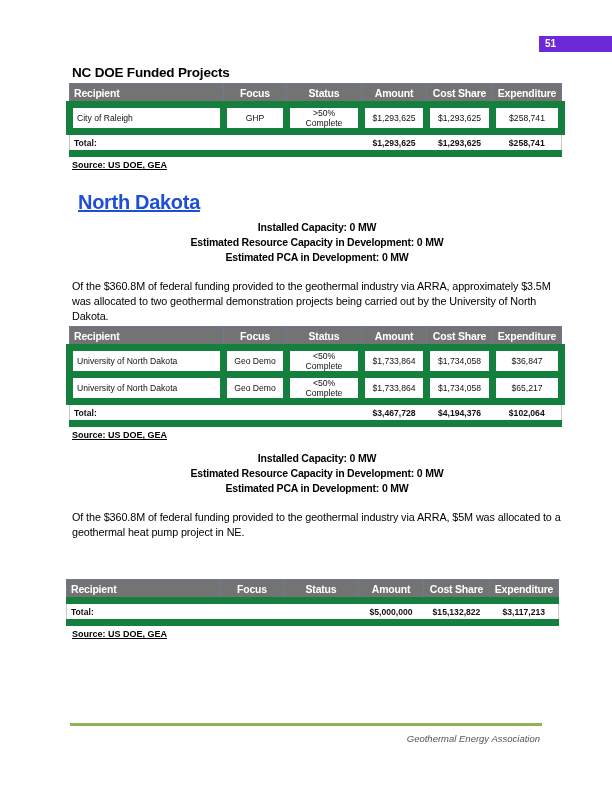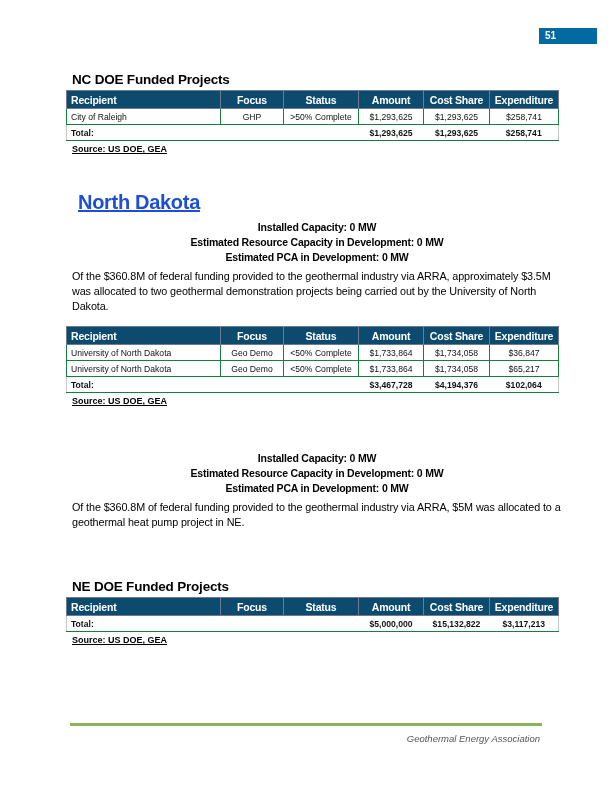--- a/index.html
+++ b/index.html
@@ -1,47 +1,47 @@
 <!DOCTYPE html>
 <html><head>
 <meta charset="utf-8">
 <style>
   html, body { margin: 0; padding: 0; background: #ffffff; }
   body { width: 612px; height: 792px; position: relative; overflow: hidden;
          font-family: "Liberation Sans", sans-serif; color: #000; }
-  .page-num { position: absolute; left: 539px; top: 28px; width: 58px; height: 16px;
-              background: #0369a1; color: #fff; font-size: 10px; font-weight: bold;
+  .page-num { position: absolute; left: 539px; top: 36px; width: 73px; height: 16px;
+              background: #6d28d9; color: #fff; font-size: 10px; font-weight: bold;
               line-height: 16px; padding-left: 6px; box-sizing: border-box; }
   .section { position: absolute; left: 72px; width: 490px; }
   .tbl-title { font-size: 13.5px; font-weight: bold; color: #000; margin: 0 0 3px 0; letter-spacing: -0.2px; }
   table { border-collapse: collapse; width: 492px; margin-left: -6px; font-size: 8.6px; table-layout: fixed; }
-  th { background: #0c4a6e; color: #fff; font-weight: bold; font-size: 10.5px; height: 17px;
+  th { background: #737373; color: #fff; font-weight: bold; font-size: 10.5px; height: 17px;
        border: 1px solid #6e7a94; padding: 0 4px; letter-spacing: -0.2px; }
   th.left { text-align: left; }
-  td { border: 1px solid #15803d; height: 15px; padding: 0 4px; text-align: center; color: #111; }
+  td { border: 7px solid #15803d; height: 15px; padding: 0 4px; text-align: center; color: #111; }
   td.left { text-align: left; }
   tr.total td { font-weight: bold; border-left: none; border-right: none; }
   tr.total td:first-child { border-left: 1px solid #c9c9c9; }
   tr.total td:last-child { border-right: 1px solid #c9c9c9; }
   .source { font-size: 9px; font-weight: bold; margin-top: 3px; text-decoration: underline; }
   .state-title { font-size: 20px; font-weight: bold; text-decoration: underline; color: #1d4ed8;
                  margin: 6px; line-height: 24px; letter-spacing: -0.3px; }
   .stat { font-size: 10.5px; font-weight: bold; line-height: 15px; margin: 0; letter-spacing: -0.2px; text-align: center; }
-  .para { font-size: 10.8px; line-height: 15px; margin: 4px 0 0 0; letter-spacing: -0.1px; }
+  .para { font-size: 10.8px; line-height: 15px; margin: 14px 0 0 0; letter-spacing: -0.1px; }
   .footer-line { position: absolute; left: 70px; top: 723px; width: 472px; height: 3px; background: #8db25a; }
   .footer-text { position: absolute; right: 72px; top: 733px; font-size: 9.5px; font-style: italic; color: #555; }
   col.c1 { width: 154px; } col.c2 { width: 63px; } col.c3 { width: 75px; }
   col.c4 { width: 65px; } col.c5 { width: 66px; } col.c6 { width: 69px; }
 </style>
 </head>
 <body>
 
 <div class="page-num">51</div>
 
-<div class="section" style="top:72px;">
+<div class="section" style="top:65px;">
   <div class="tbl-title">NC DOE Funded Projects</div>
   <table>
     <colgroup>
         <col class="c1">
         <col class="c2">
         <col class="c3">
         <col class="c4">
         <col class="c5">
         <col class="c6">
       </colgroup>
@@ -132,21 +132,20 @@
 </div>
 
 <div class="section" style="top:451px;">
   <p class="stat">Installed Capacity: 0 MW</p>
   <p class="stat">Estimated Resource Capacity in Development: 0 MW</p>
   <p class="stat">Estimated PCA in Development: 0 MW</p>
   <p class="para">Of the $360.8M of federal funding provided to the geothermal industry via ARRA, $5M was allocated to a geothermal heat pump project in NE.</p>
 </div>
 
 <div class="section" style="top:579px;">
-  <div class="tbl-title">NE DOE Funded Projects</div>
   <table>
     <colgroup>
         <col class="c1">
         <col class="c2">
         <col class="c3">
         <col class="c4">
         <col class="c5">
         <col class="c6">
       </colgroup>
     <tbody>

